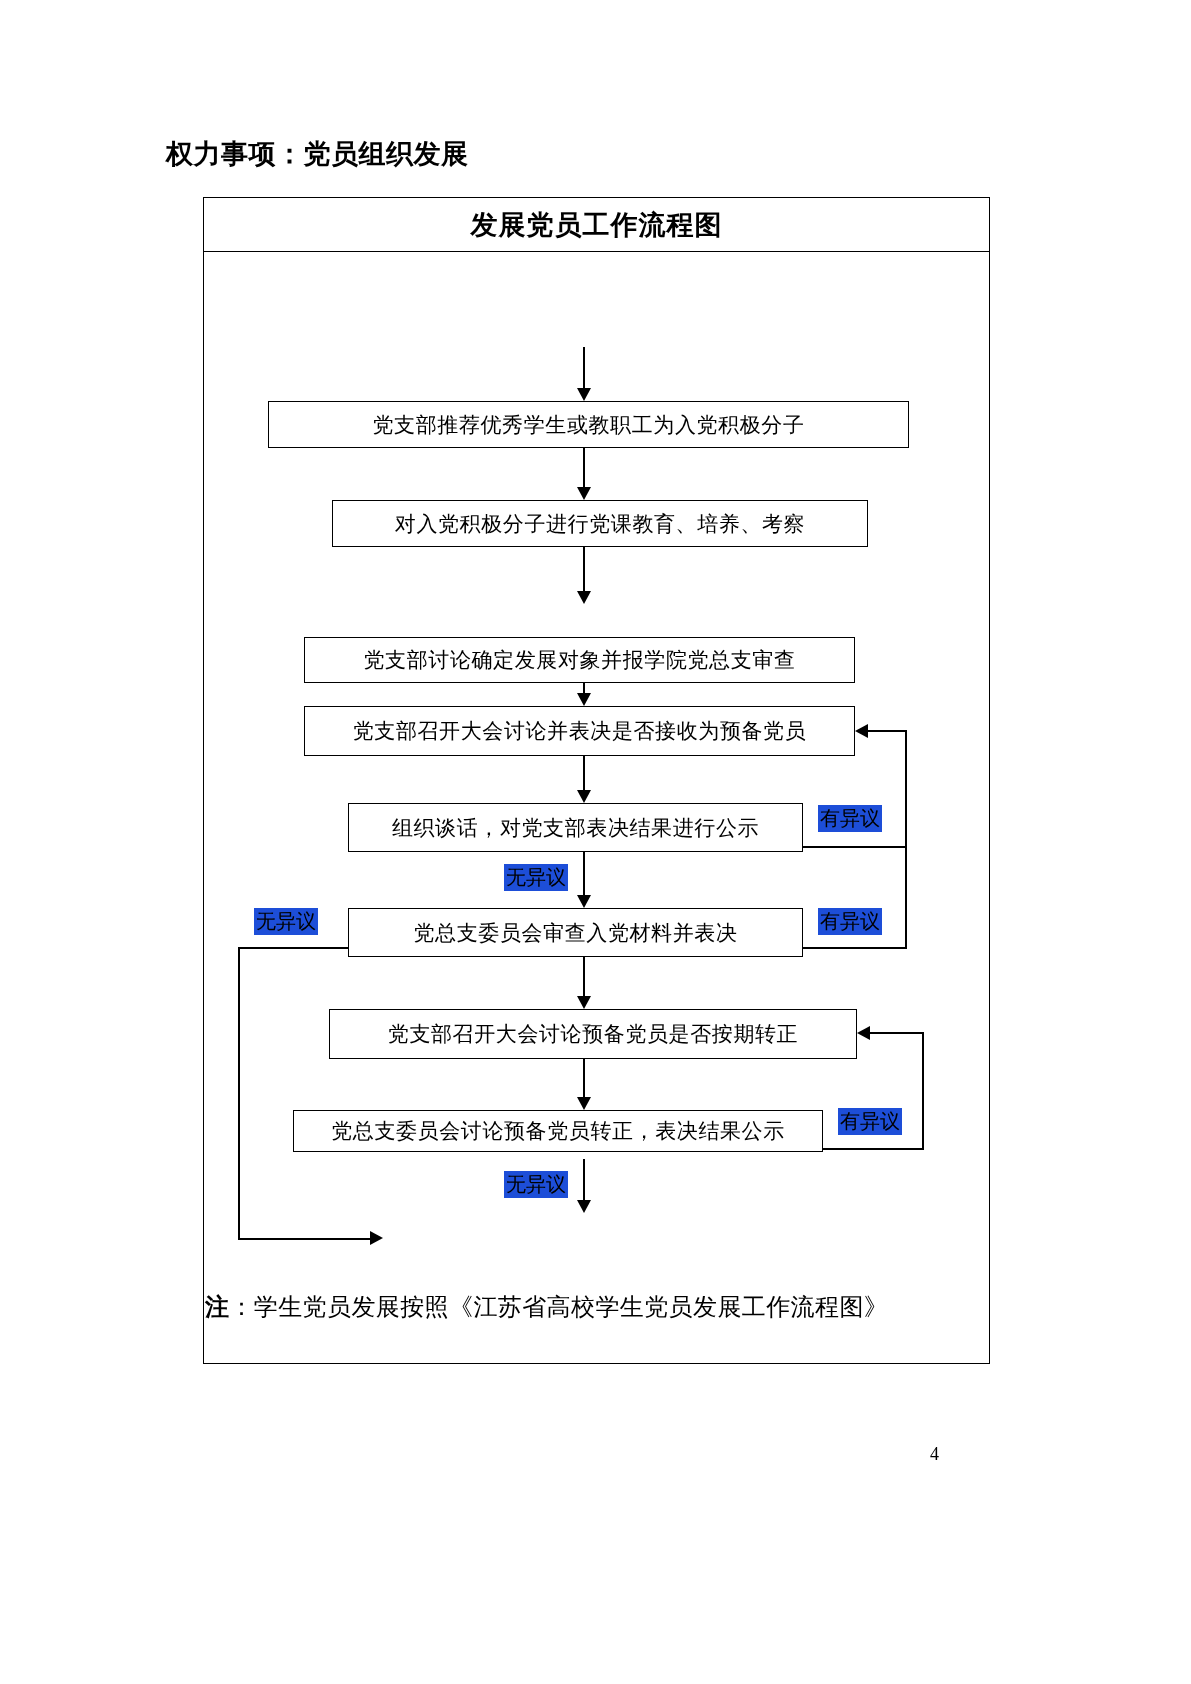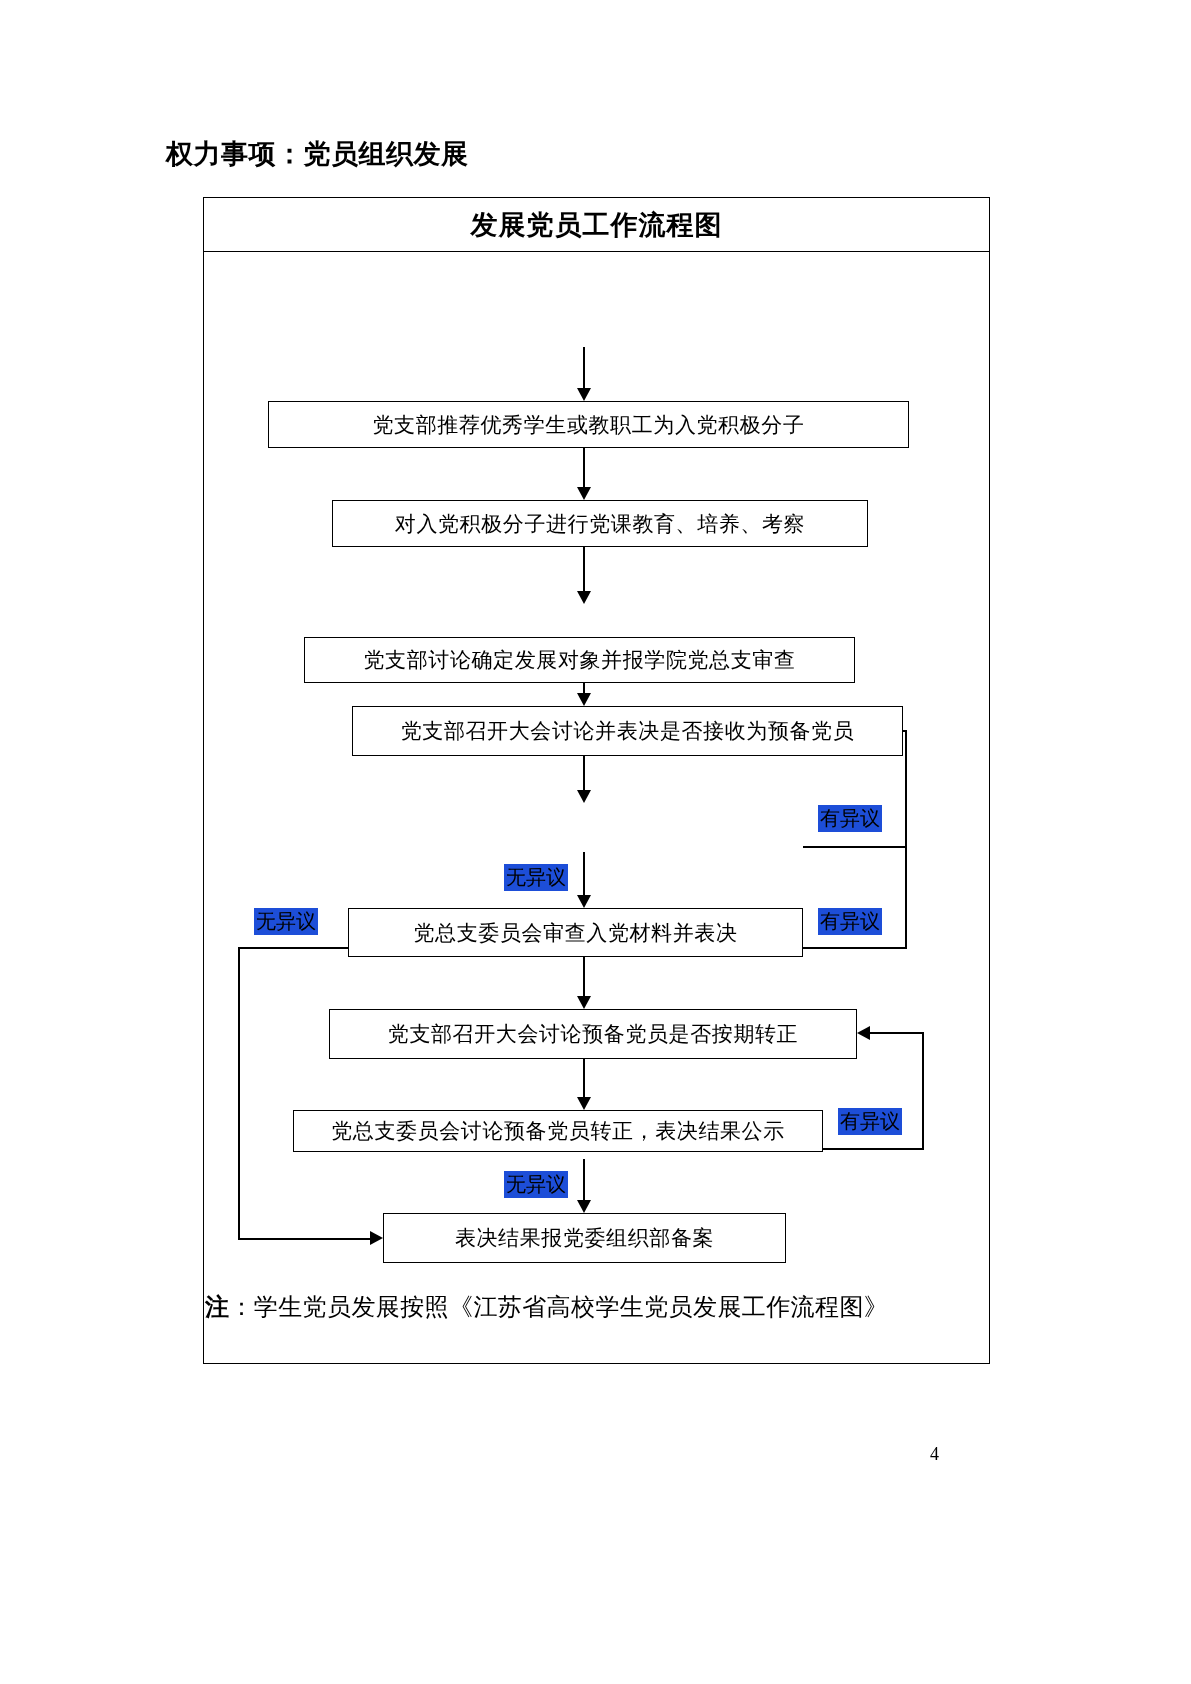--- a/index.html
+++ b/index.html
@@ -159,40 +159,40 @@
   </div>
 
   <div class="node" style="left:320px; top:500px; width:536px; height:47px;margin-left:12px;">
     <span>对入党积极分子进行党课教育、培养、考察</span>
   </div>
 
   <div class="node" style="left:304px; top:604px; width:551px; height:46px;margin-top:33px;">
     <span>党支部讨论确定发展对象并报学院党总支审查</span>
   </div>
 
-  <div class="node" style="left:304px; top:706px; width:551px; height:50px;margin-left:48px;">
+  <div class="node" style="left:304px; top:706px; width:551px; height:50px;">
     <span>党支部召开大会讨论并表决是否接收为预备党员</span>
   </div>
 
+  <div class="node" style="left:348px; top:803px; width:455px; height:49px;">
+    <span>组织谈话，对党支部表决结果进行公示</span>
+  </div>
 
   <div class="node" style="left:348px; top:908px; width:455px; height:49px;">
     <span>党总支委员会审查入党材料并表决</span>
   </div>
 
   <div class="node" style="left:329px; top:1009px; width:528px; height:50px;text-align:right;">
     <span>党支部召开大会讨论预备党员是否按期转正</span>
   </div>
 
   <div class="node" style="left:293px; top:1110px; width:530px; height:42px;">
     <span>党总支委员会讨论预备党员转正，表决结果公示</span>
   </div>
 
-  <div class="node" style="left:383px; top:1213px; width:403px; height:50px;">
-    <span>表决结果报党委组织部备案</span>
-  </div>
 
   <div class="vline" style="left:583px; top:347px; height:41px;"></div>
   <div class="arrow-down" style="left:577px; top:388px;"></div>
 
   <div class="vline" style="left:583px; top:448px; height:39px;"></div>
   <div class="arrow-down" style="left:577px; top:487px;"></div>
 
   <div class="vline" style="left:583px; top:547px; height:44px;"></div>
   <div class="arrow-down" style="left:577px; top:591px;"></div>
 

